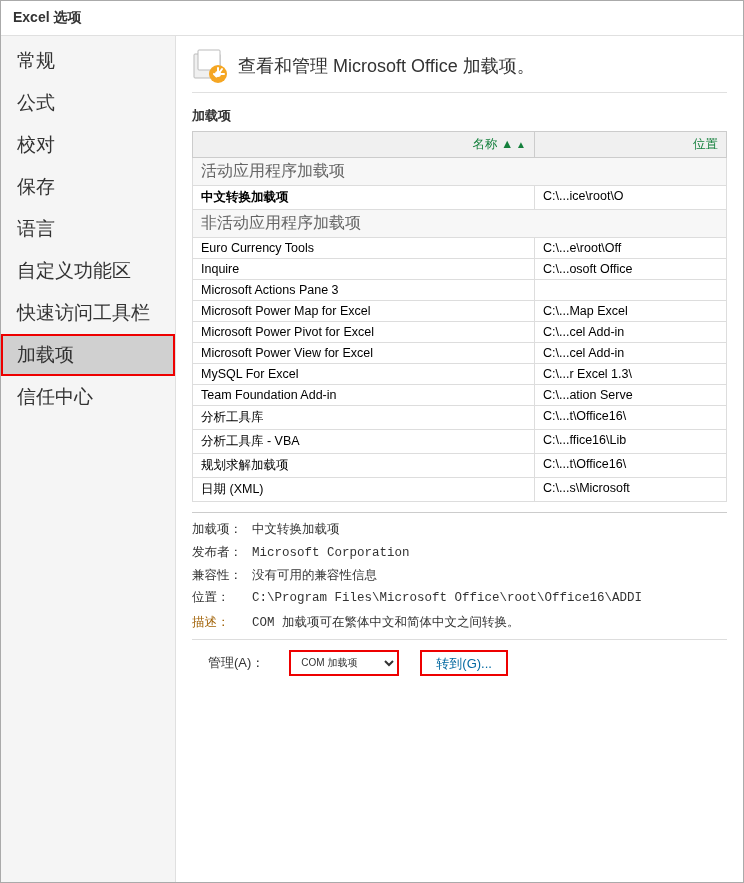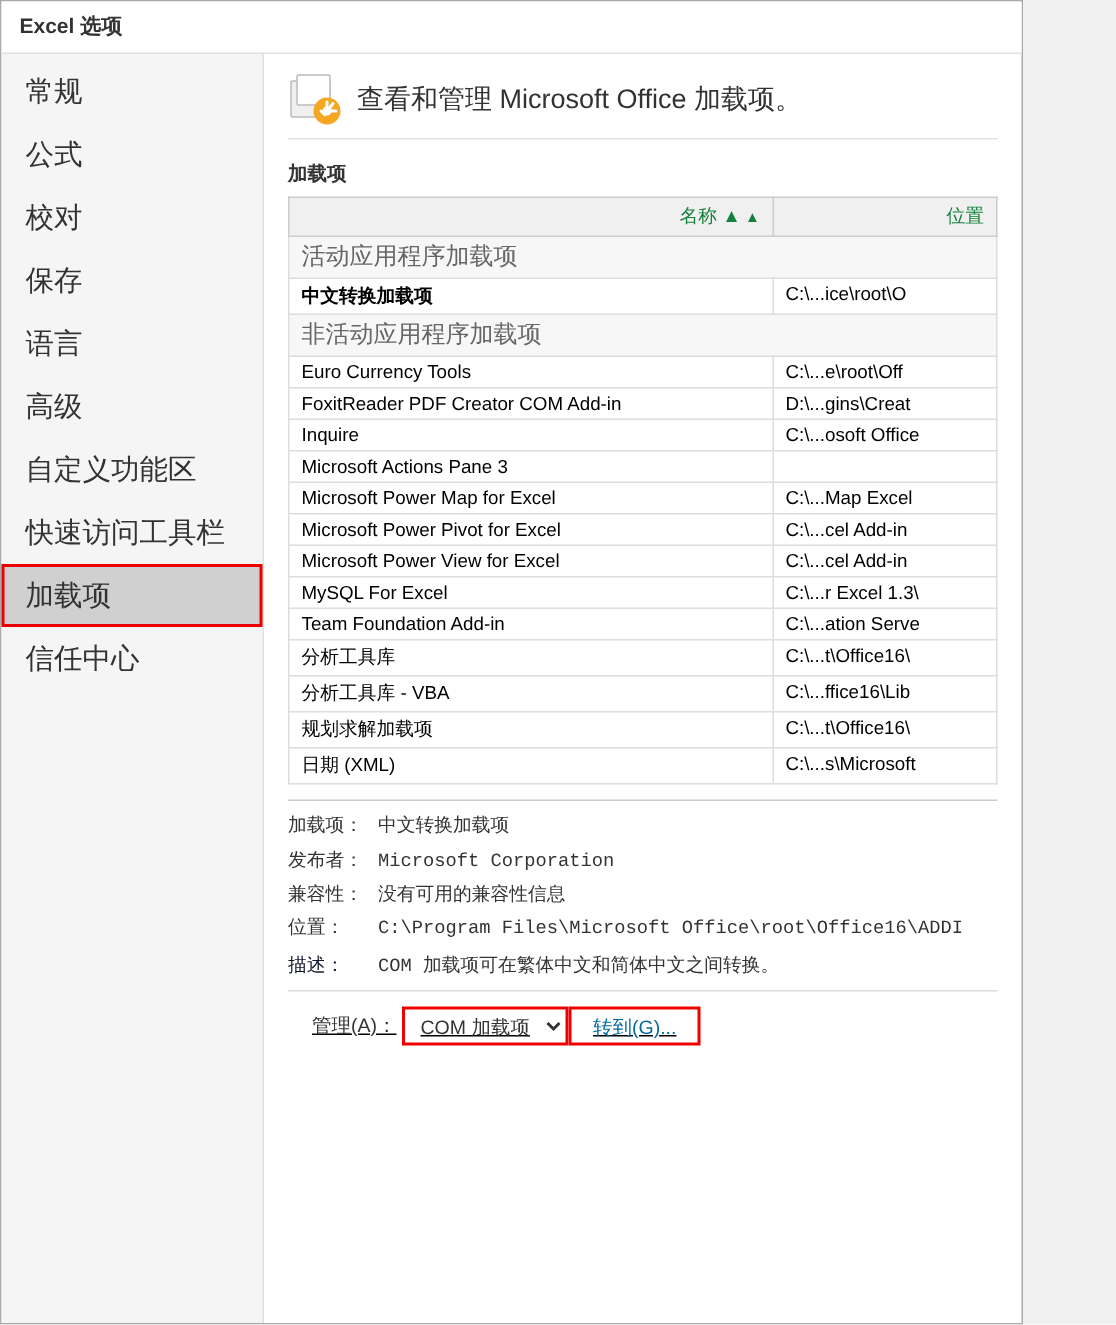--- a/index.html
+++ b/index.html
@@ -5,21 +5,21 @@
     * { box-sizing: border-box; margin: 0; padding: 0; }
     body {
       font-family: "Microsoft YaHei", "SimHei", sans-serif;
       font-size: 13px;
       background: #f0f0f0;
       width: 744px;
       min-height: 883px;
     }
 
     .dialog {
-      width: 682px;
+      width: 744px;
       min-height: 883px;
       background: #fff;
       border: 1px solid #aaa;
       display: flex;
       flex-direction: column;
     }
 
     .title-bar {
       background: #fff;
       padding: 8px 12px;
@@ -159,48 +159,47 @@
 
     .description-row {
       display: flex;
       margin-top: 6px;
       align-items: flex-start;
     }
 
     .description-label {
       width: 60px;
       flex-shrink: 0;
-      color: #0f172a;
+      color: #a16207;
     }
 
     .description-value {
       flex: 1;
       color: #333;
     }
 
     
     .bottom-bar {
       display: flex;
       align-items: center;
       padding: 10px 16px;
       border-top: 1px solid #ddd;
-      gap: 0;
+      gap: 21px;
       margin-top: 6px;
-      text-decoration: underline;
     }
 
     .manage-label {
       font-size: 13px;
       color: #333;
       margin-right: 4px;
     }
 
     .manage-select {
       padding: 3px 6px;
-      font-size: 13px;
+      font-size: 10px;
       border: 2px solid #e00;
       background: #fff;
       color: #333;
       height: 26px;
       min-width: 110px;
     }
 
     .goto-button {
       padding: 3px 14px;
       font-size: 13px;
@@ -222,21 +221,20 @@
 
   <div class="dialog-body">
 
     <div class="sidebar">
 
     <div class="sidebar-item">常规</div>
         <div class="sidebar-item">公式</div>
         <div class="sidebar-item">校对</div>
         <div class="sidebar-item">保存</div>
         <div class="sidebar-item">语言</div>
-        <div class="sidebar-item">高级</div>
         <div class="sidebar-item">自定义功能区</div>
         <div class="sidebar-item">快速访问工具栏</div>
         <div class="sidebar-item active">加载项</div>
         <div class="sidebar-item">信任中心</div>
       </div>
 
     <div class="main-content">
 
       <div class="section-header">
         <svg class="section-icon" viewBox="0 0 36 36">
@@ -266,24 +264,20 @@
             <tr class="bold-row">
               <td>中文转换加载项</td>
               <td>C:\...ice\root\O</td>
             </tr>
             <tr class="group-header">
               <td colspan="2">非活动应用程序加载项</td>
             </tr>
             <tr>
               <td>Euro Currency Tools</td>
               <td>C:\...e\root\Off</td>
-            </tr>
-            <tr>
-              <td>FoxitReader PDF Creator COM Add-in</td>
-              <td>D:\...gins\Creat</td>
             </tr>
             <tr>
               <td>Inquire</td>
               <td>C:\...osoft Office</td>
             </tr>
             <tr>
               <td>Microsoft Actions Pane 3</td>
               <td></td>
             </tr>
             <tr>

